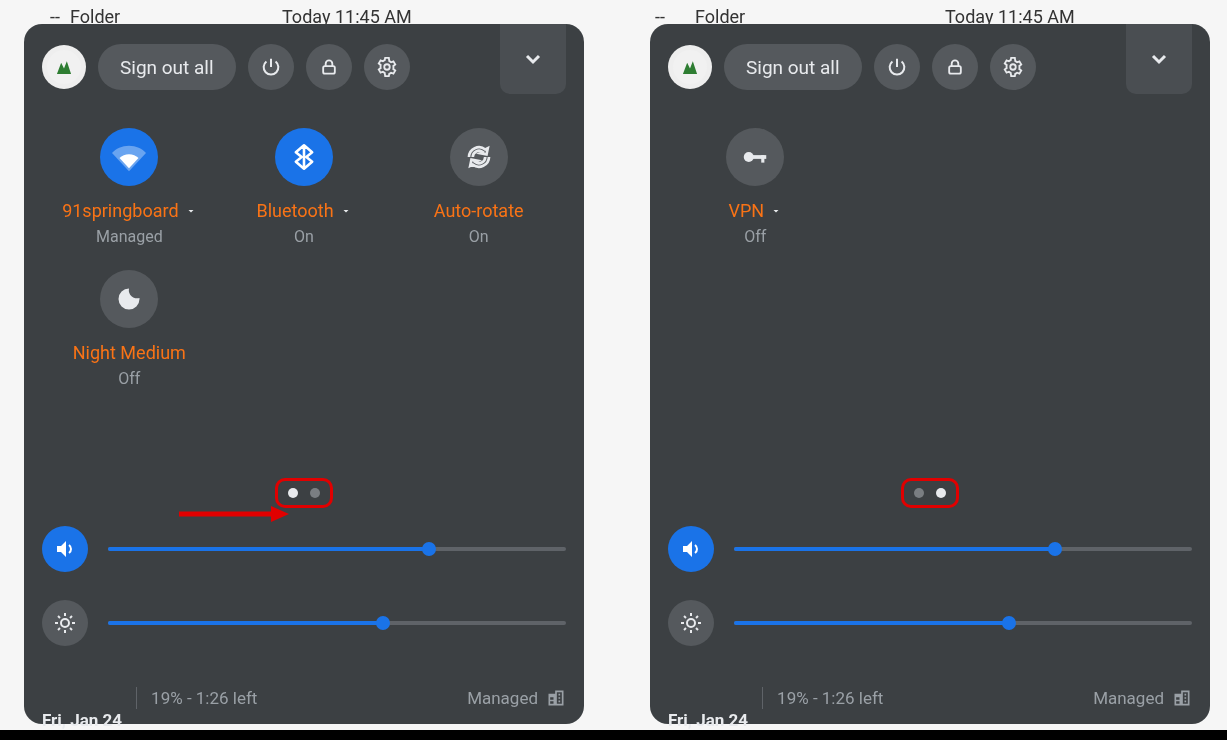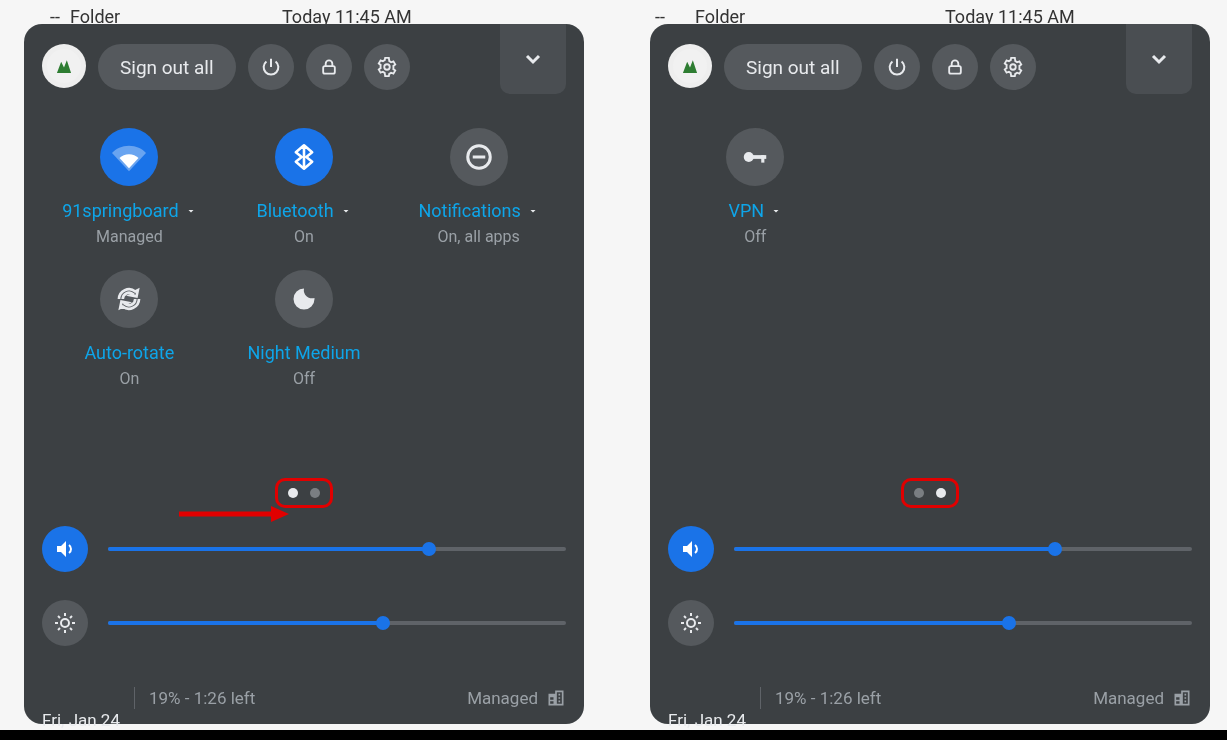--- a/index.html
+++ b/index.html
@@ -24,20 +24,21 @@
     height: 700px;
     background: #3c4043;
     border-radius: 18px;
     color: #e8eaed;
     padding: 20px 18px 16px 18px;
     display: flex;
     flex-direction: column;
   }
   .panel-header {
     display: flex;
+    align-items: center;
     gap: 12px;
   }
   .avatar {
     width: 44px; height: 44px;
     border-radius: 50%;
     background: #eee;
     display: flex; align-items: center; justify-content: center;
     overflow: hidden;
   }
   .avatar svg { width: 34px; height: 34px; }
@@ -97,21 +98,21 @@
     border-radius: 50%;
     display: flex; align-items: center; justify-content: center;
     margin-bottom: 14px;
   }
   .tile-icon.active { background: #1a73e8; }
   .tile-icon.inactive { background: #55595d; }
   .tile-label-row {
     display: flex;
     gap: 6px;
     font-size: 18px;
-    color: #0ea5e9;
+    color: #f97316;
   }
   .chev-sm svg { width: 12px; height: 12px; }
   .tile-sub {
     font-size: 16px;
     color: #9aa0a6;
     margin-top: 6px;
   }
   .page-dots {
     display: flex;
     gap: 12px;
@@ -179,21 +180,21 @@
   }
   .panel-footer {
     margin-top: auto;
     display: flex;
     align-items: center;
     font-size: 17px;
     color: #9aa0a6;
     gap: 14px;
     padding-top: 20px;
   }
-  .footer-date { color: #e8eaed; font-weight: 400; margin-top: 44px; }
+  .footer-date { color: #e8eaed; font-weight: 700; margin-top: 44px; }
   .vdiv { width: 1px; height: 22px; background: #5f6368; }
   .footer-spacer { flex: 1; }
   .managed { display: flex; align-items: center; gap: 8px; color: #9aa0a6; cursor: pointer; }
   .black-strip {
     position: absolute;
     left: 0; right: 0; bottom: 0;
     height: 10px;
     background: #000;
   }
 </style>
@@ -271,35 +272,20 @@
       <div class="tile-label-row">
           <span>Bluetooth</span>
           <span class="chev-sm"><svg viewBox="0 0 24 24" fill="#e8eaed">
               <path d="M7 10l5 5 5-5z"></path>
             </svg></span>
         </div>
       <div class="tile-sub">On</div>
     </div>
 
 
-    <div class="tile">
-      <div class="tile-icon inactive">
-        <svg viewBox="0 0 24 24" width="30" height="30" fill="none" stroke="#e8eaed" stroke-width="2.4">
-            <circle cx="12" cy="12" r="9"></circle>
-            <line x1="7" y1="12" x2="17" y2="12"></line>
-          </svg>
-      </div>
-      <div class="tile-label-row">
-          <span>Notifications</span>
-          <span class="chev-sm"><svg viewBox="0 0 24 24" fill="#e8eaed">
-              <path d="M7 10l5 5 5-5z"></path>
-            </svg></span>
-        </div>
-      <div class="tile-sub">On, all apps</div>
-    </div>
 
     <div class="tile">
       <div class="tile-icon inactive">
         <svg viewBox="0 0 24 24" width="30" height="30" fill="none" stroke="#e8eaed" stroke-width="2.2">
             <path d="M4 12a8 8 0 0 1 13-6l2-1-1 5-5-1 2-1a5 5 0 0 0-8 4"></path>
             <path d="M20 12a8 8 0 0 1-13 6l-2 1 1-5 5 1-2 1a5 5 0 0 0 8-4"></path>
           </svg>
       </div>
       <div class="tile-label-row">
           <span>Auto-rotate</span>

